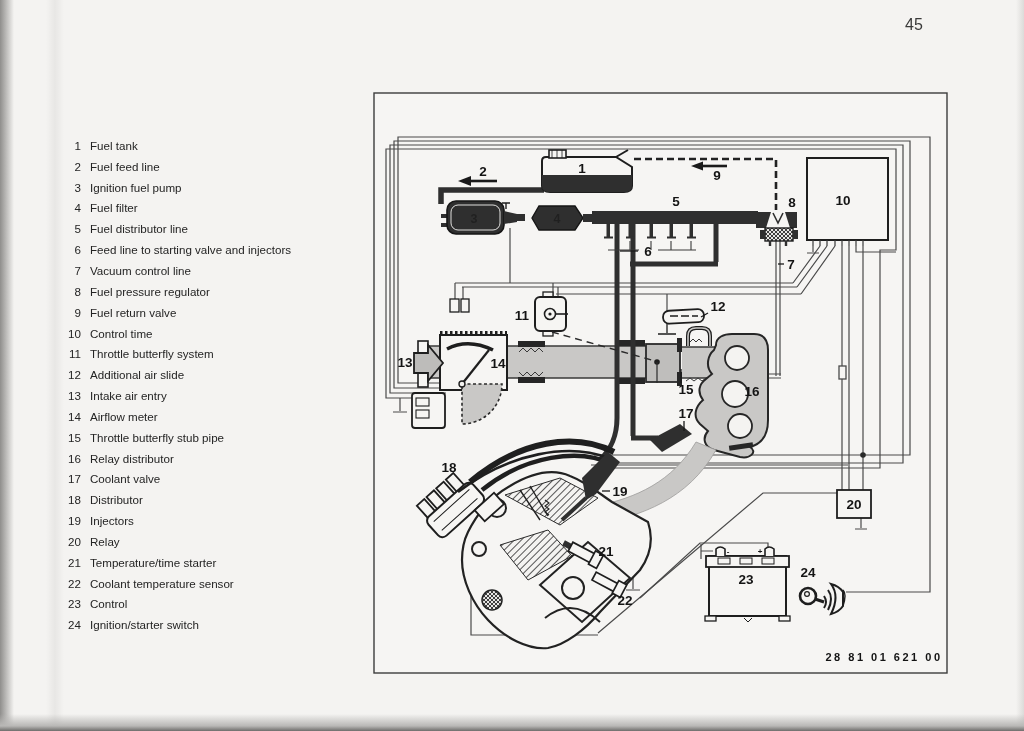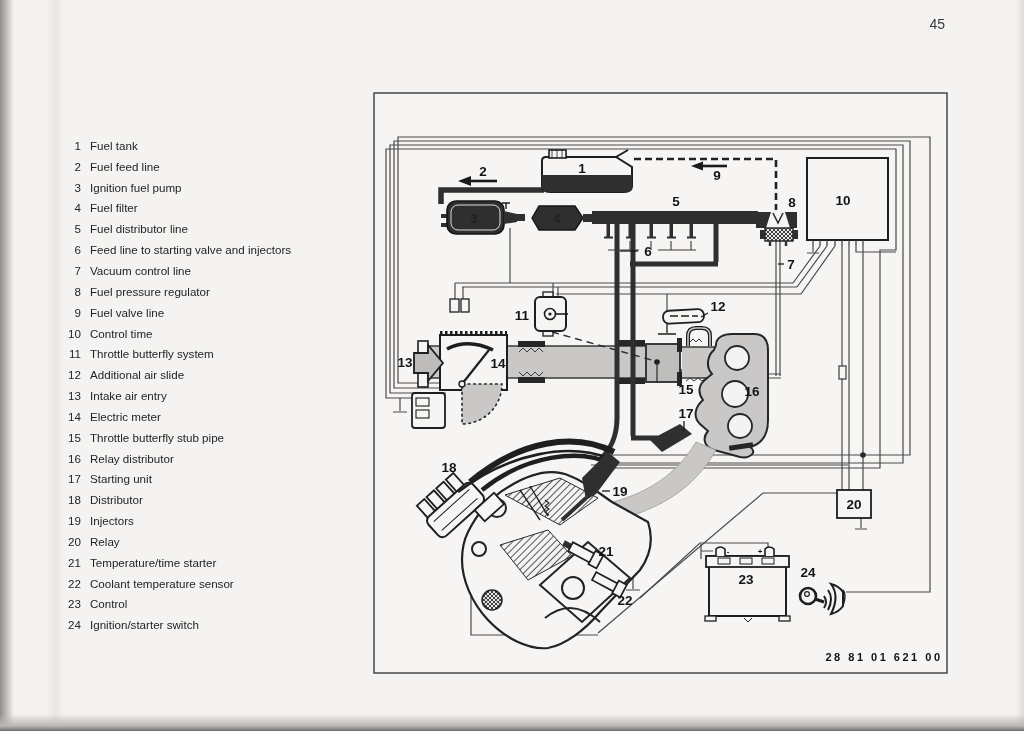--- a/index.html
+++ b/index.html
@@ -6,21 +6,21 @@
   .page{position:relative;width:1024px;height:731px;background:#f4f3f1;overflow:hidden;
         font-family:"Liberation Sans","DejaVu Sans",sans-serif;color:#1c1c1c;}
   .edge-left{position:absolute;left:0;top:0;width:14px;height:731px;
         background:linear-gradient(90deg,#8f8e8c 0%,rgba(244,243,241,0) 100%);}
   .edge-bottom{position:absolute;left:0;top:714px;width:1024px;height:17px;
         background:linear-gradient(180deg,rgba(244,243,241,0) 0%,#b9b8b6 70%,#6e6d6b 100%);}
   .edge-right{position:absolute;right:0;top:0;width:8px;height:731px;
         background:linear-gradient(270deg,#dcdbd9 0%,rgba(244,243,241,0) 100%);}
   .gutter{position:absolute;left:46px;top:0;width:18px;height:731px;
         background:linear-gradient(90deg,rgba(0,0,0,0) 0%,rgba(0,0,0,0.05) 50%,rgba(0,0,0,0) 100%);}
-  .pageno{position:absolute;left:905px;top:16px;width:40px;font-size:14px;color:#3a3a3a;text-align:right;}
+  .pageno{position:absolute;left:905px;top:16px;width:40px;font-size:16px;color:#3a3a3a;}
   .title{position:absolute;left:68px;top:86px;font-size:12.4px;font-weight:bold;line-height:14.6px;
          letter-spacing:.1px;color:#161616;}
   .legend{position:absolute;left:62px;top:135px;font-size:11.6px;color:#242424;}
   .lrow{display:flex;height:20.85px;align-items:center;}
   .lnum{display:inline-block;width:19px;text-align:right;margin-right:9px;}
   svg text{font-family:"Liberation Sans","DejaVu Sans",sans-serif;}
   .co{font-size:13.5px;font-weight:bold;fill:#141414;}
   .co-dim{font-size:12.5px;font-weight:bold;fill:#151515;opacity:.55;}
   .pn{font-size:11px;font-weight:bold;letter-spacing:2.5px;fill:#141414;}
   .sign{font-size:8px;font-weight:bold;fill:#141414;}
@@ -64,53 +64,53 @@
     <div class="lrow">
         <span class="lnum">7</span>
         <span>Vacuum control line</span>
       </div>
     <div class="lrow">
         <span class="lnum">8</span>
         <span>Fuel pressure regulator</span>
       </div>
     <div class="lrow">
         <span class="lnum">9</span>
-        <span>Fuel valve line</span>
+        <span>Fuel return valve</span>
       </div>
     <div class="lrow">
         <span class="lnum">10</span>
         <span>Control time</span>
       </div>
     <div class="lrow">
         <span class="lnum">11</span>
         <span>Throttle butterfly system</span>
       </div>
     <div class="lrow">
         <span class="lnum">12</span>
         <span>Additional air slide</span>
       </div>
     <div class="lrow">
         <span class="lnum">13</span>
         <span>Intake air entry</span>
       </div>
     <div class="lrow">
         <span class="lnum">14</span>
-        <span>Electric meter</span>
+        <span>Airflow meter</span>
       </div>
     <div class="lrow">
         <span class="lnum">15</span>
         <span>Throttle butterfly stub pipe</span>
       </div>
     <div class="lrow">
         <span class="lnum">16</span>
         <span>Relay distributor</span>
       </div>
     <div class="lrow">
         <span class="lnum">17</span>
-        <span>Starting unit</span>
+        <span>Coolant valve</span>
       </div>
     <div class="lrow">
         <span class="lnum">18</span>
         <span>Distributor</span>
       </div>
     <div class="lrow">
         <span class="lnum">19</span>
         <span>Injectors</span>
       </div>
     <div class="lrow">

